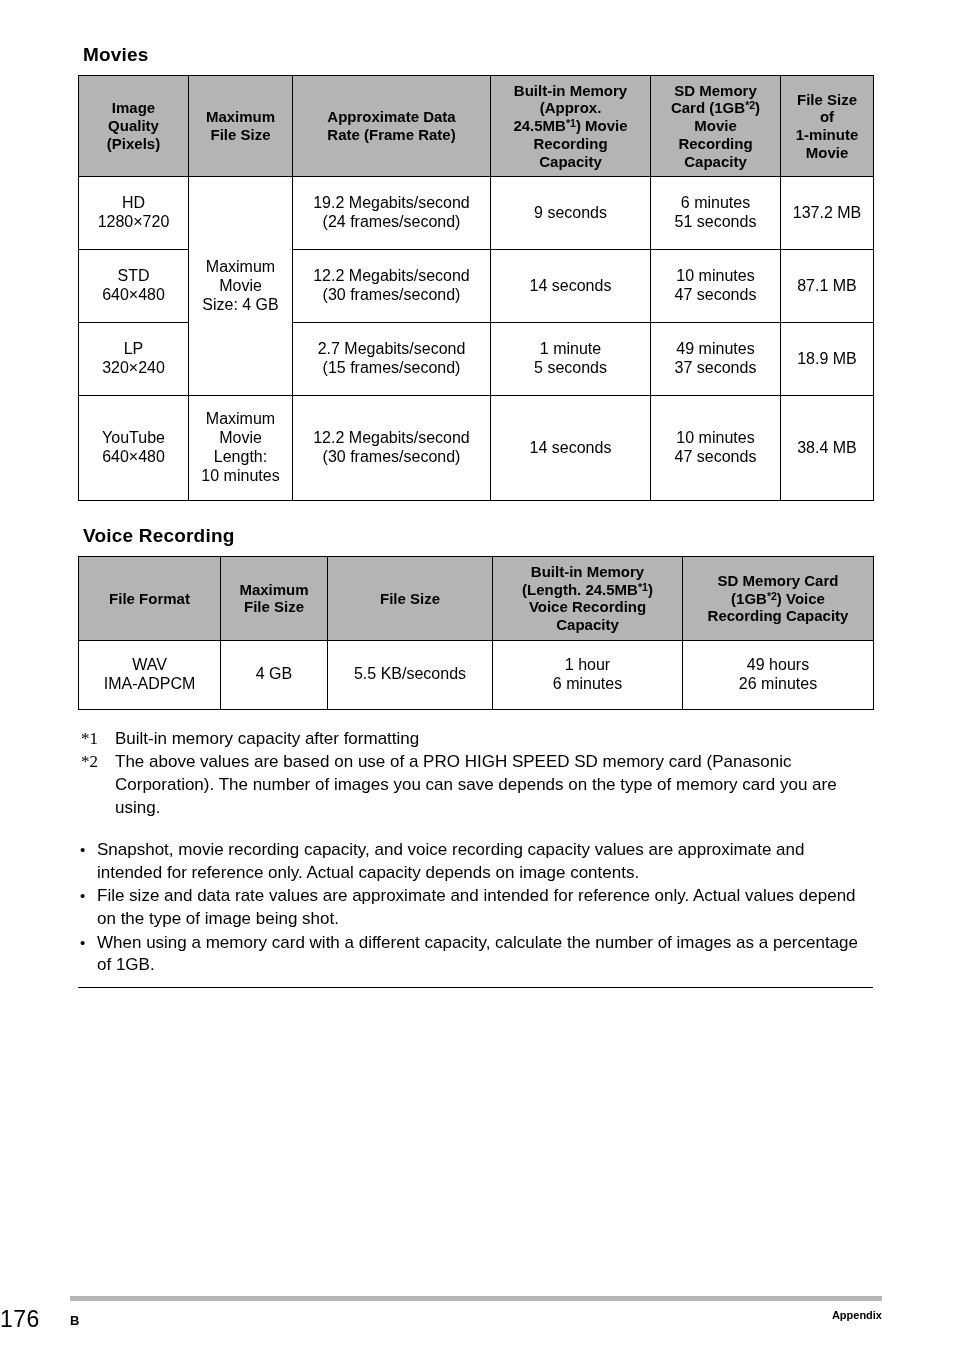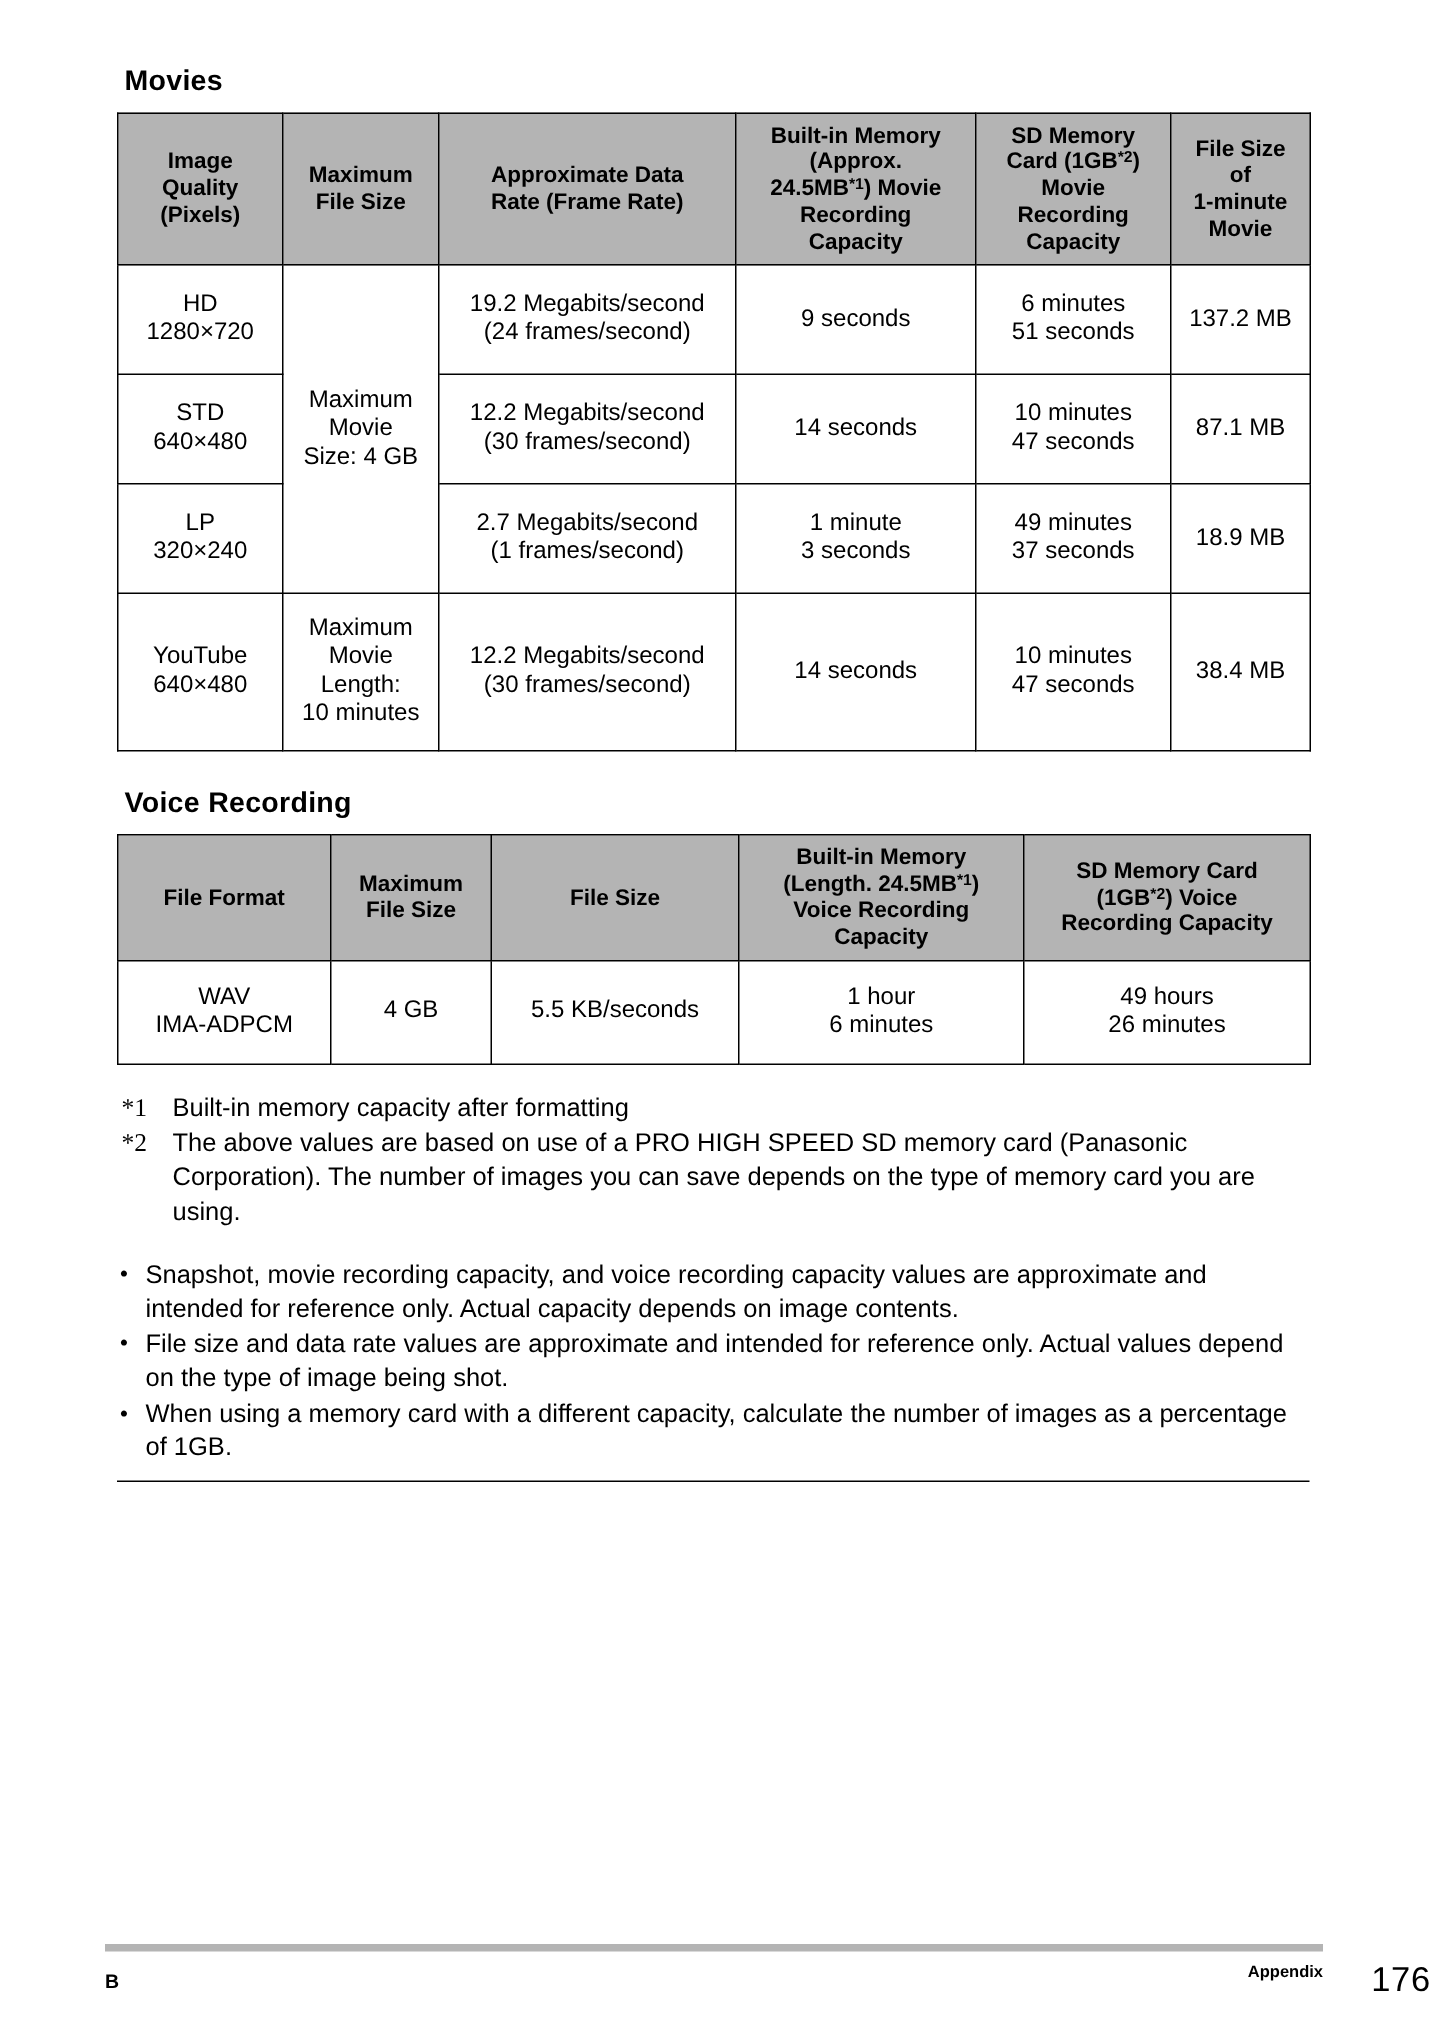--- a/index.html
+++ b/index.html
@@ -162,21 +162,21 @@
     left: 70px;
     top: 1313px;
     font-size: 13px;
     font-weight: bold;
   }
   .footer-center {
     position: absolute;
     left: 0;
     top: 1306px;
     width: 954px;
-    text-align: right;
+    text-align: left;
     font-size: 23px;
     letter-spacing: 0.5px;
   }
   .footer-right {
     position: absolute;
     right: 72px;
     top: 1309px;
     font-size: 11px;
     font-weight: bold;
   }
@@ -277,25 +277,25 @@
           </td>
           <td>87.1 MB</td>
         </tr>
         <tr class="row-tall">
           <td class="left-cell">
             <span>LP</span><br>
             <span>320×240</span>
           </td>
           <td>
             <span>2.7 Megabits/second</span><br>
-            <span>(1 frames/second)</span>
+            <span>(15 frames/second)</span>
           </td>
           <td>
             <span>1 minute</span><br>
-            <span>3 seconds</span>
+            <span>5 seconds</span>
           </td>
           <td>
             <span>49 minutes</span><br>
             <span>37 seconds</span>
           </td>
           <td>18.9 MB</td>
         </tr>
         <tr class="row-yt">
           <td class="left-cell">
             <span>YouTube</span><br>

